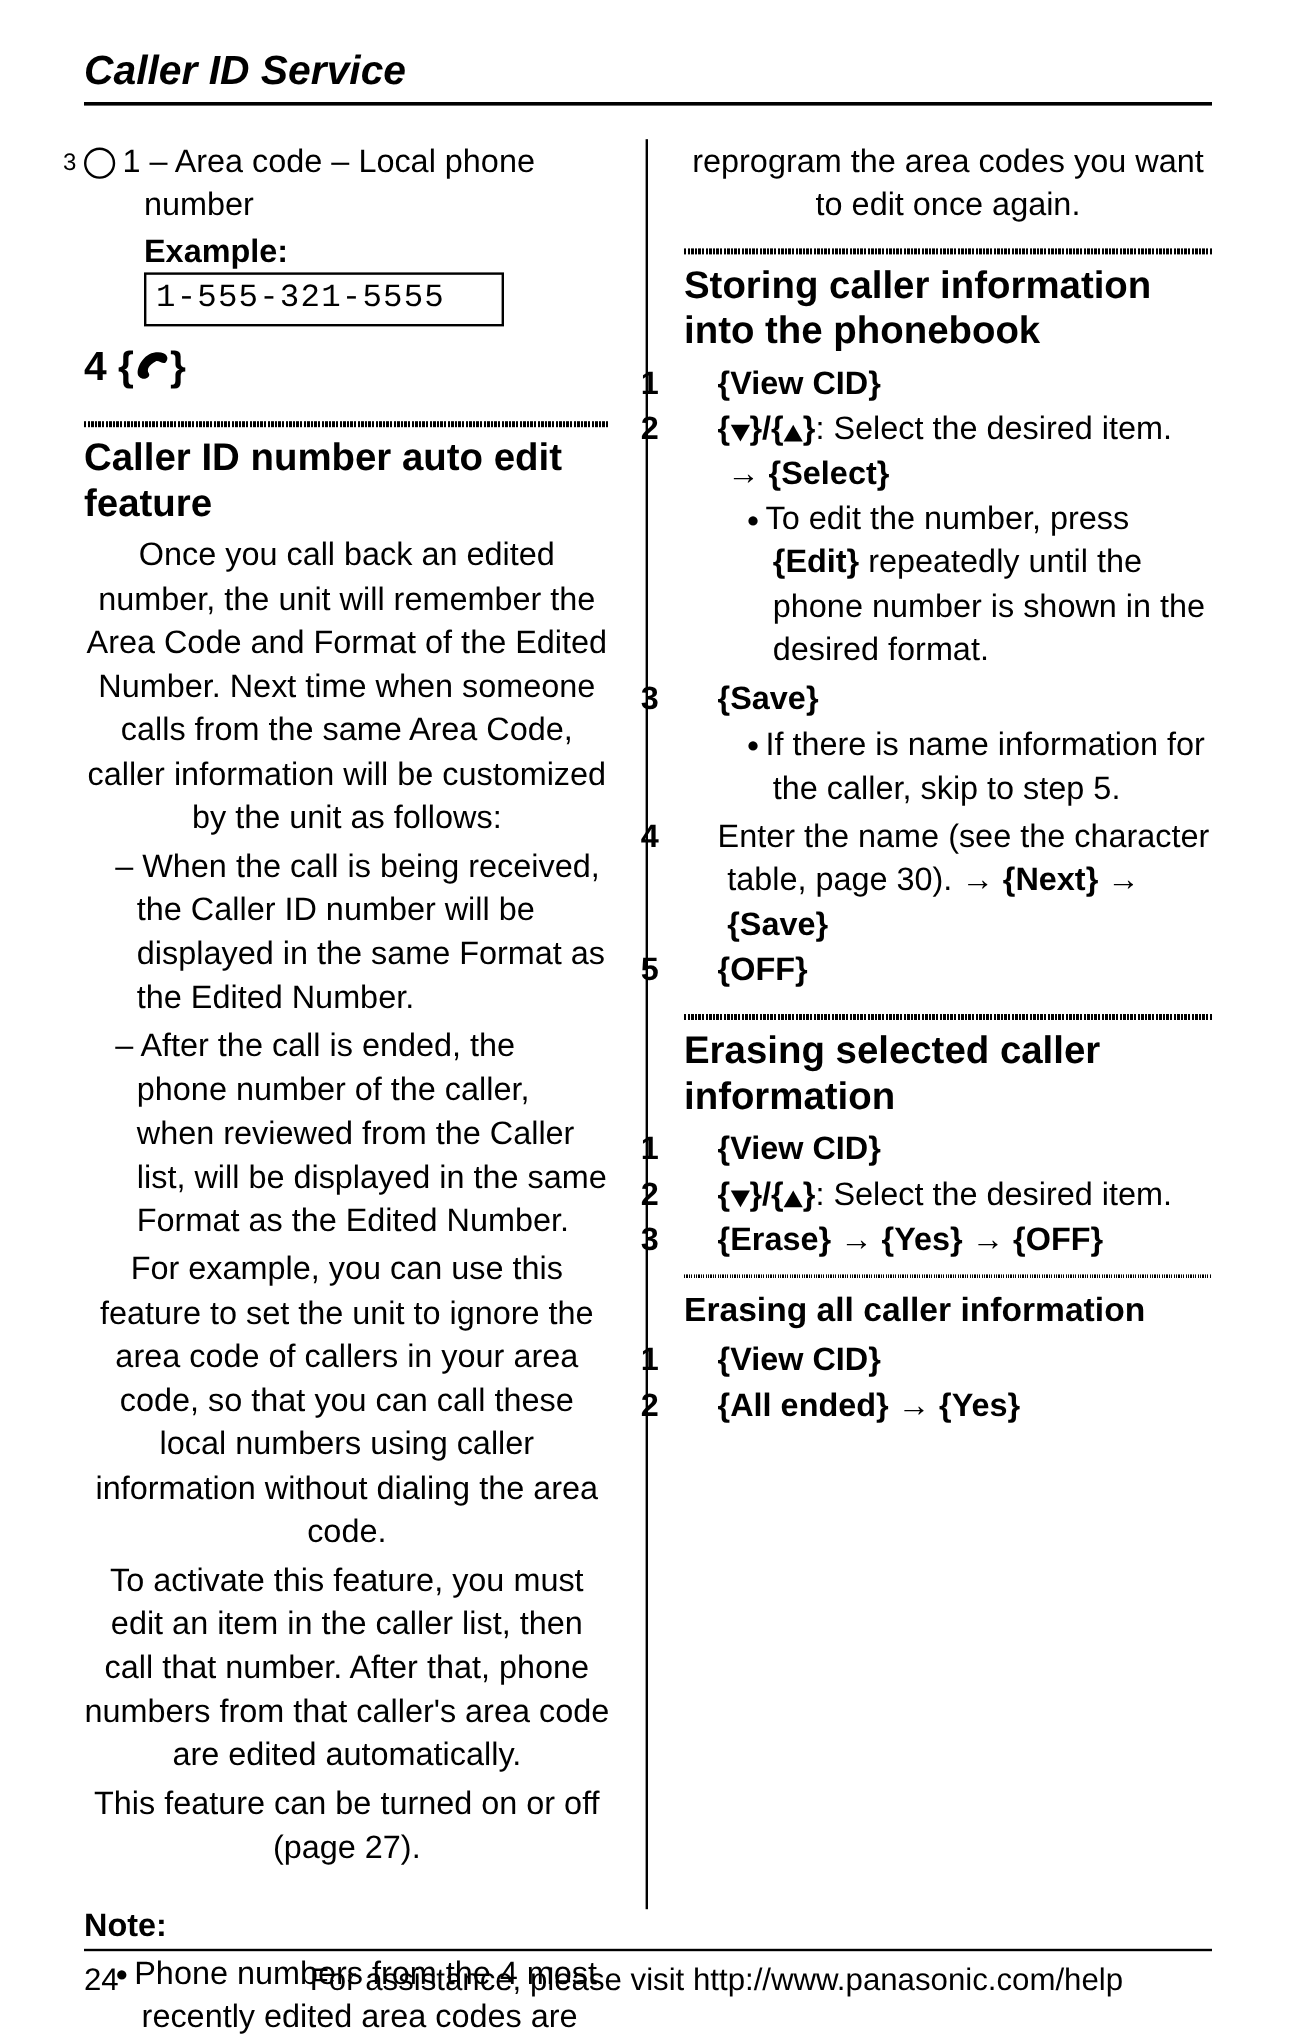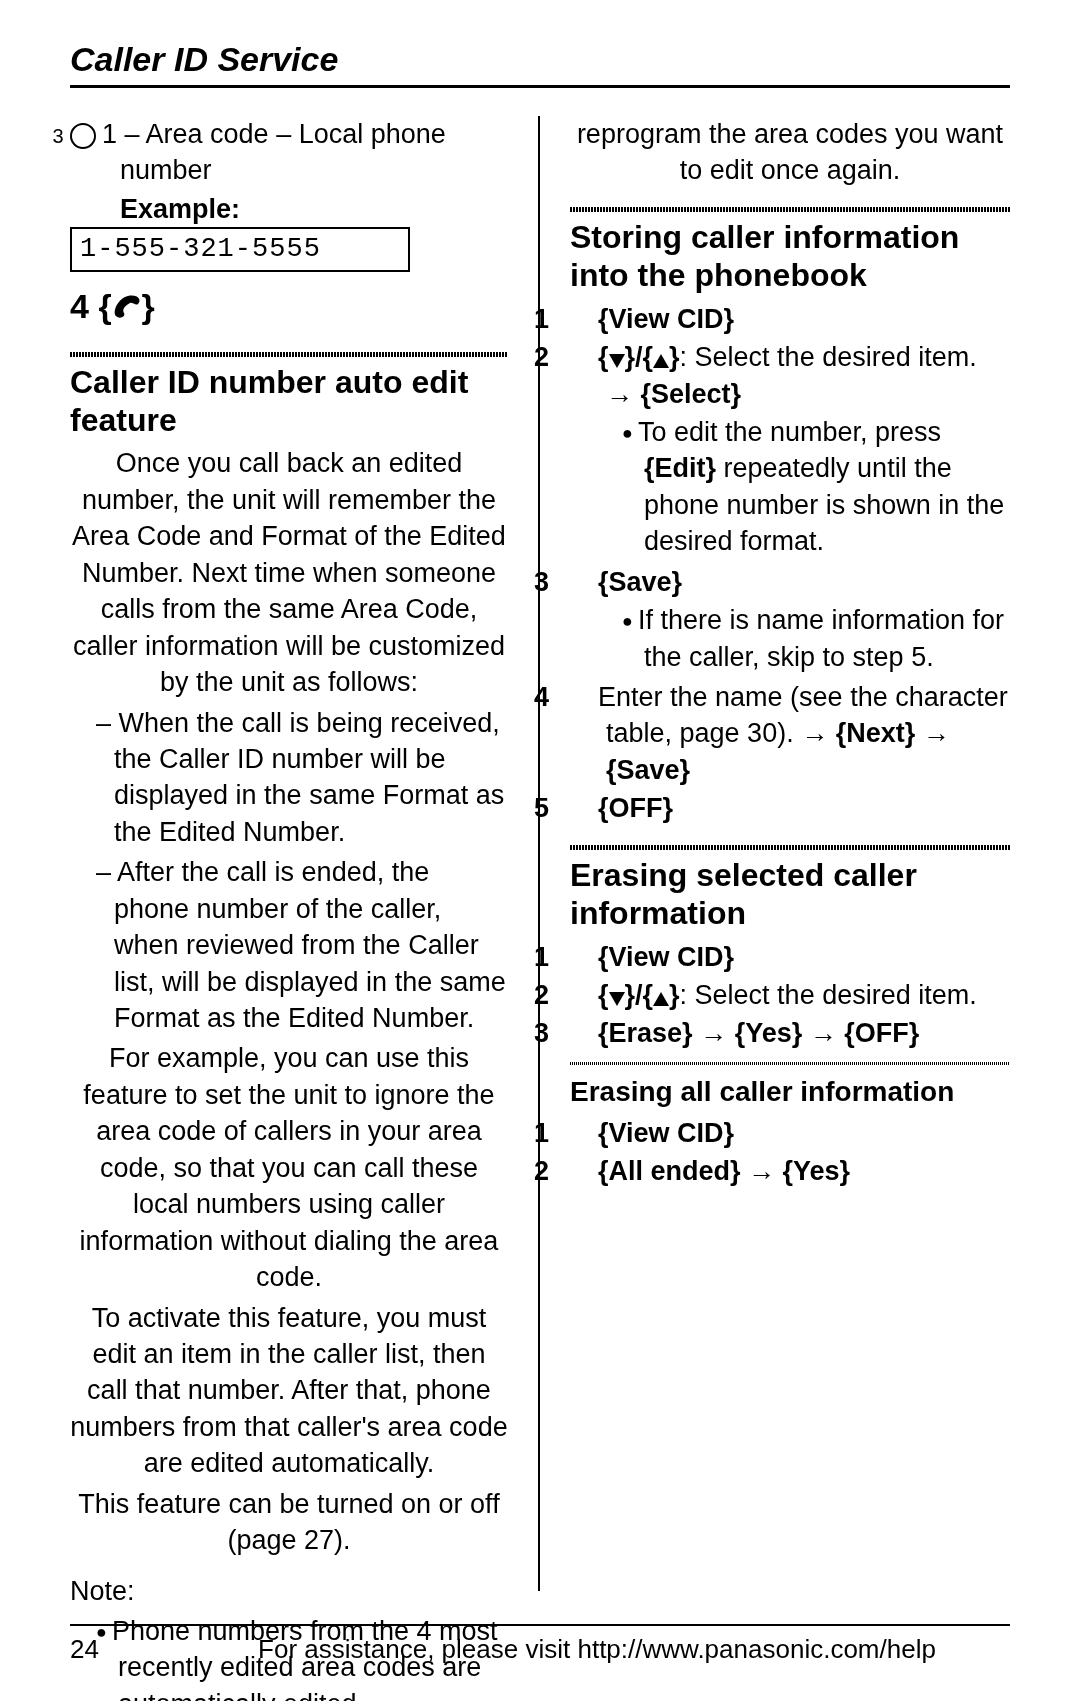--- a/index.html
+++ b/index.html
@@ -46,22 +46,23 @@
     vertical-align: middle;
     margin-right: 6px;
   }
   .step-line { padding-left: 50px; text-indent: -50px; margin-bottom: 2px; }
   .ex-label { font-weight: bold; padding-left: 50px; }
   .ex-box {
     border: 2px solid #000;
     font-family: "Courier New", monospace;
     font-size: 27px;
     padding: 2px 8px;
+    margin-left: 50px;
     display: inline-block;
-    width: 340px;
+    width: 300px;
     letter-spacing: 1px;
   }
   .step4 { font-size: 34px; font-weight: bold; margin: 12px 0 20px 0; }
   .handset-icon {
     display:inline-block;
     vertical-align: middle;
   }
   .thick-sep {
     border: none;
     border-top: 6px dotted #000;
@@ -70,21 +71,21 @@
     margin: 6px 0 6px 0;
     background: repeating-linear-gradient(90deg,#000 0 2px,transparent 2px 3px);
     height:5px; border:none;
   }
   .h2 { font-size: 32px; font-weight: bold; margin-bottom: 6px; line-height:1.2; }
   .h3 { font-size: 28px; font-weight: bold; margin: 8px 0 4px 0; }
   .para { margin-bottom: 4px; text-align: center; }
   .dash-list { padding-left: 26px; }
   .dash-item { text-indent: -18px; padding-left: 18px; margin-bottom: 4px; }
   .dash-item::before { content: "– "; }
-  .note-label { font-weight: normal; margin-top: 14px; margin-bottom: 4px; }
+  .note-label { font-weight: bold; margin-top: 28px; margin-bottom: 4px; }
   .bullet-list { padding-left: 26px; }
   .bullet-item { text-indent: -22px; padding-left: 22px; margin-bottom: 4px; }
   .bullet-item::before { content: "\25CF  "; font-size: 18px; vertical-align: 2px; }
   .sub-bullet-list { padding-left: 52px; }
   .sub-bullet-item { text-indent: -22px; padding-left: 22px; margin-bottom: 4px; }
   .sub-bullet-item::before { content: "\25CF  "; font-size: 18px; vertical-align: 2px; }
   .nstep { padding-left: 36px; text-indent: -36px; margin-bottom: 2px; }
   .nstep .num { font-weight: bold; display:inline-block; width:28px; }
   .key { font-weight: bold; }
   .arrow { font-weight: bold; }

